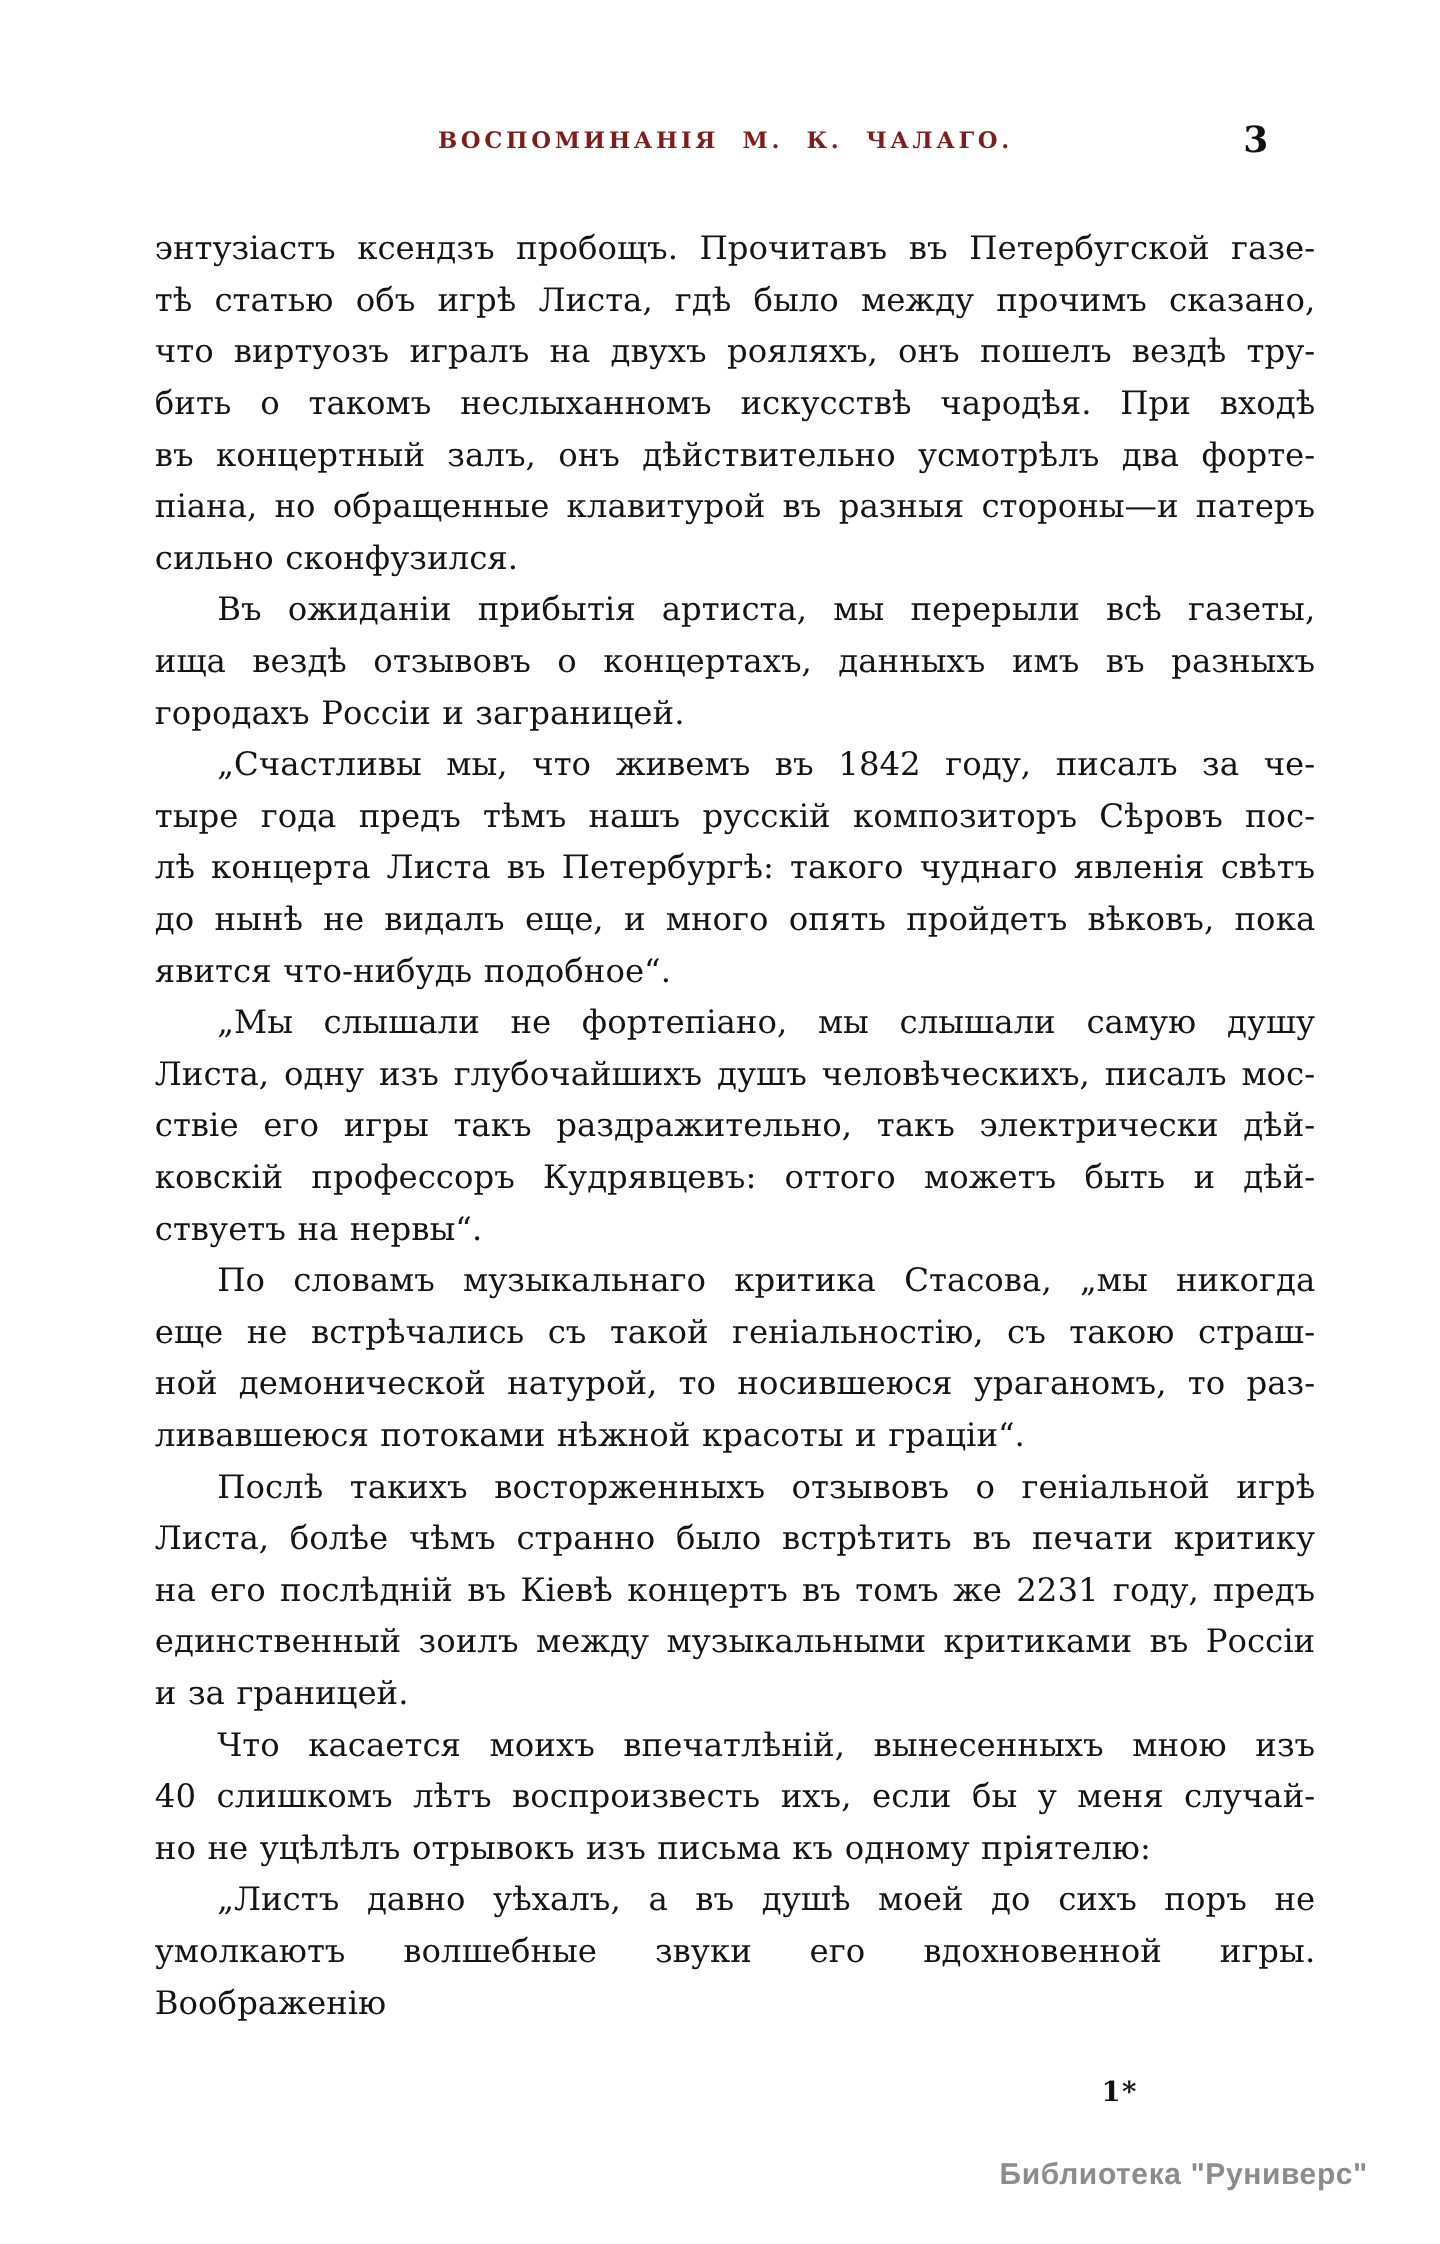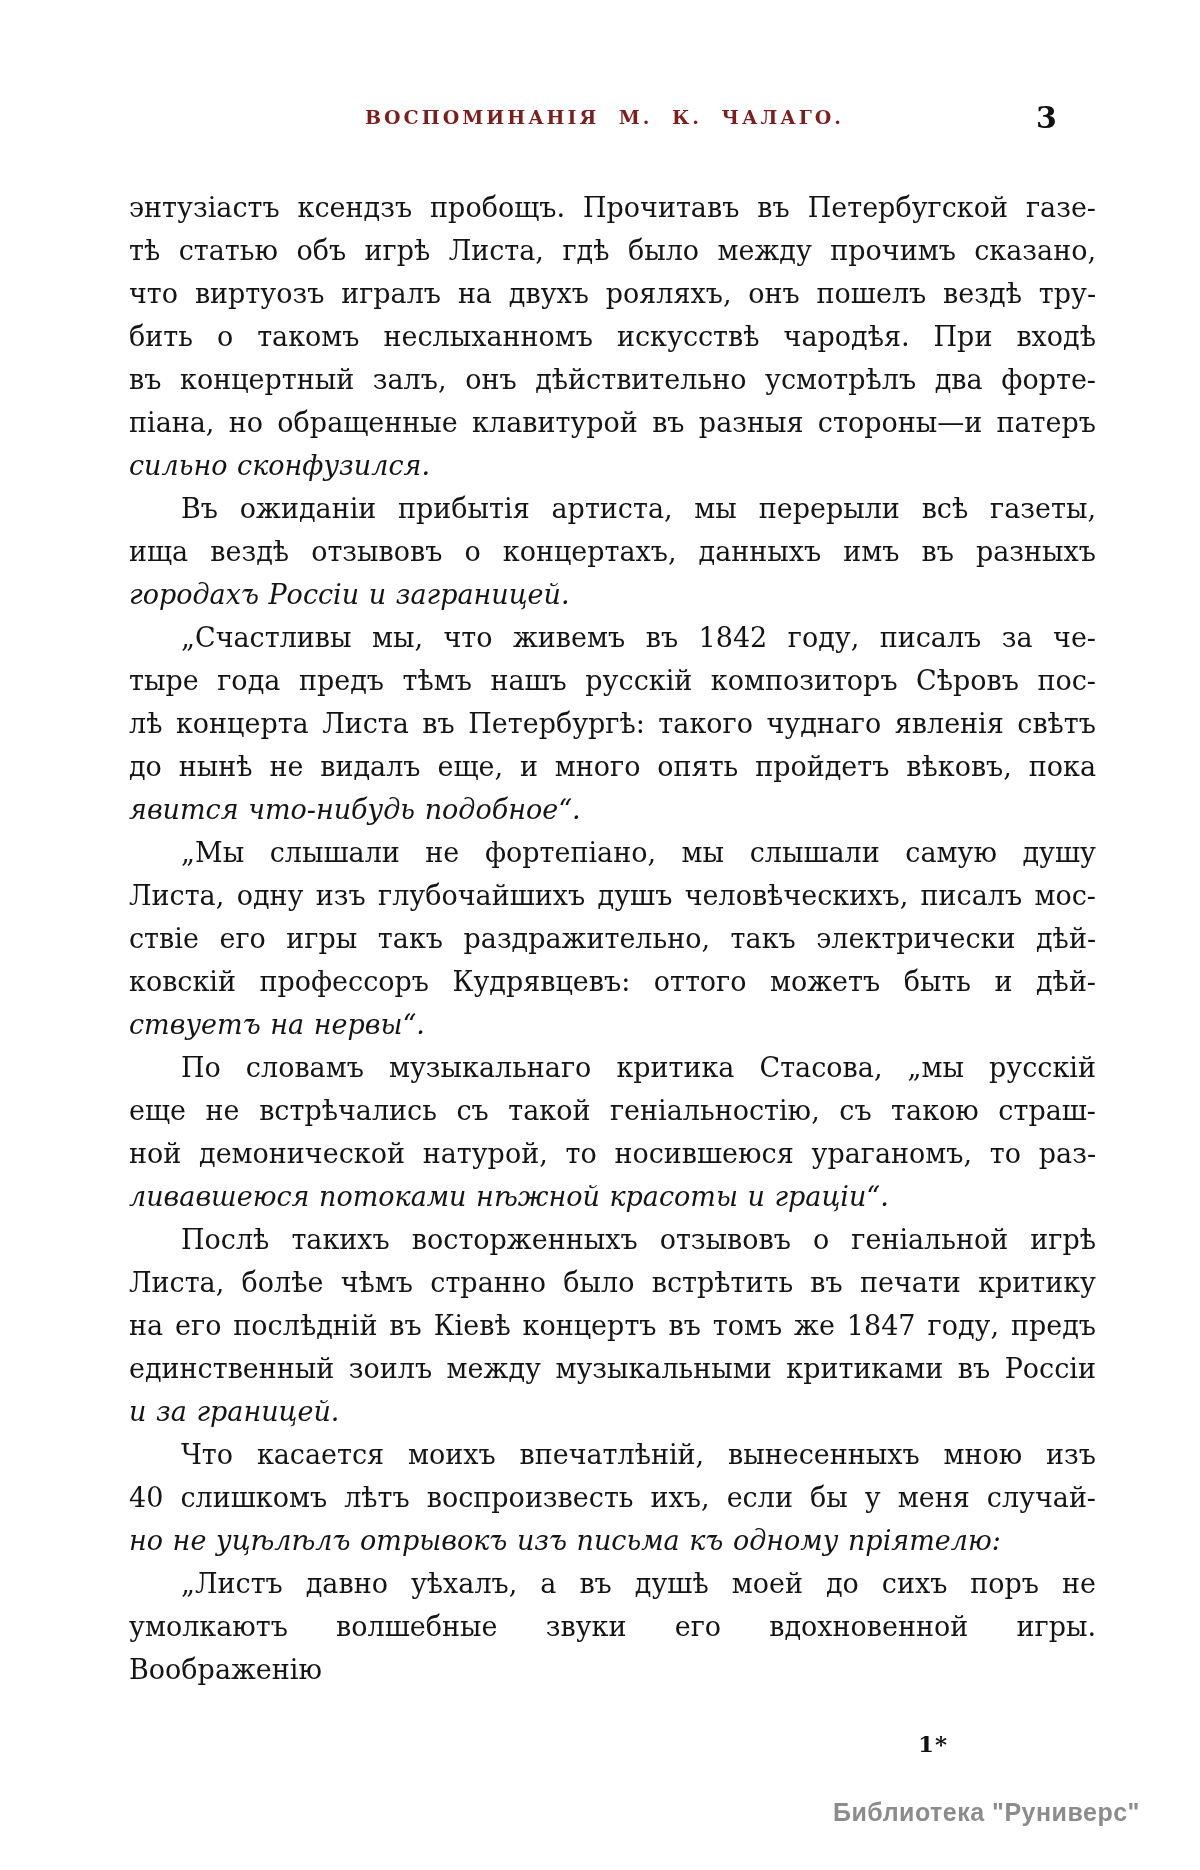--- a/index.html
+++ b/index.html
@@ -47,21 +47,20 @@
   .line {
     height: 43px;
     text-align: justify;
     text-align-last: justify;
     word-spacing: 1px;
     white-space: normal;
     margin-left: 16px;
   }
   .line.para-end {
     text-align-last: left;
-    font-style: italic;
   }
   .line.indent {
     text-indent: 52px;
   }
   .sig-mark {
     position: absolute;
     left: 918px;
     top: 1730px;
     font-size: 23px;
     font-weight: bold;
@@ -102,27 +101,27 @@
       <div class="line indent">„Счастливы мы, что живемъ въ 1842 году, писалъ за че-</div>
       <div class="line">тыре года предъ тѣмъ нашъ русскій композиторъ Сѣровъ пос-</div>
       <div class="line">лѣ концерта Листа въ Петербургѣ: такого чуднаго явленія свѣтъ</div>
       <div class="line">до нынѣ не видалъ еще, и много опять пройдетъ вѣковъ, пока</div>
       <div class="line para-end">явится что-нибудь подобное“.</div>
       <div class="line indent">„Мы слышали не фортепіано, мы слышали самую душу</div>
       <div class="line">Листа, одну изъ глубочайшихъ душъ человѣческихъ, писалъ мос-</div>
       <div class="line">ствіе его игры такъ раздражительно, такъ электрически дѣй-</div>
       <div class="line">ковскій профессоръ Кудрявцевъ: оттого можетъ быть и дѣй-</div>
       <div class="line para-end">ствуетъ на нервы“.</div>
-      <div class="line indent">По словамъ музыкальнаго критика Стасова, „мы русскій</div>
+      <div class="line indent">По словамъ музыкальнаго критика Стасова, „мы никогда</div>
       <div class="line">еще не встрѣчались съ такой геніальностію, съ такою страш-</div>
       <div class="line">ной демонической натурой, то носившеюся ураганомъ, то раз-</div>
       <div class="line para-end">ливавшеюся потоками нѣжной красоты и граціи“.</div>
       <div class="line indent">Послѣ такихъ восторженныхъ отзывовъ о геніальной игрѣ</div>
       <div class="line">Листа, болѣе чѣмъ странно было встрѣтить въ печати критику</div>
-      <div class="line">на его послѣдній въ Кіевѣ концертъ въ томъ же 1847 году, предъ</div>
+      <div class="line">на его послѣдній въ Кіевѣ концертъ въ томъ же 2231 году, предъ</div>
       <div class="line">единственный зоилъ между музыкальными критиками въ Россіи</div>
       <div class="line para-end">и за границей.</div>
       <div class="line indent">Что касается моихъ впечатлѣній, вынесенныхъ мною изъ</div>
       <div class="line">40 слишкомъ лѣтъ воспроизвесть ихъ, если бы у меня случай-</div>
       <div class="line para-end">но не уцѣлѣлъ отрывокъ изъ письма къ одному пріятелю:</div>
       <div class="line indent">„Листъ давно уѣхалъ, а въ душѣ моей до сихъ поръ не</div>
       <div class="line">умолкаютъ волшебные звуки его вдохновенной игры. Воображенію</div>
     </div>
 
   <div class="sig-mark">1*</div>

